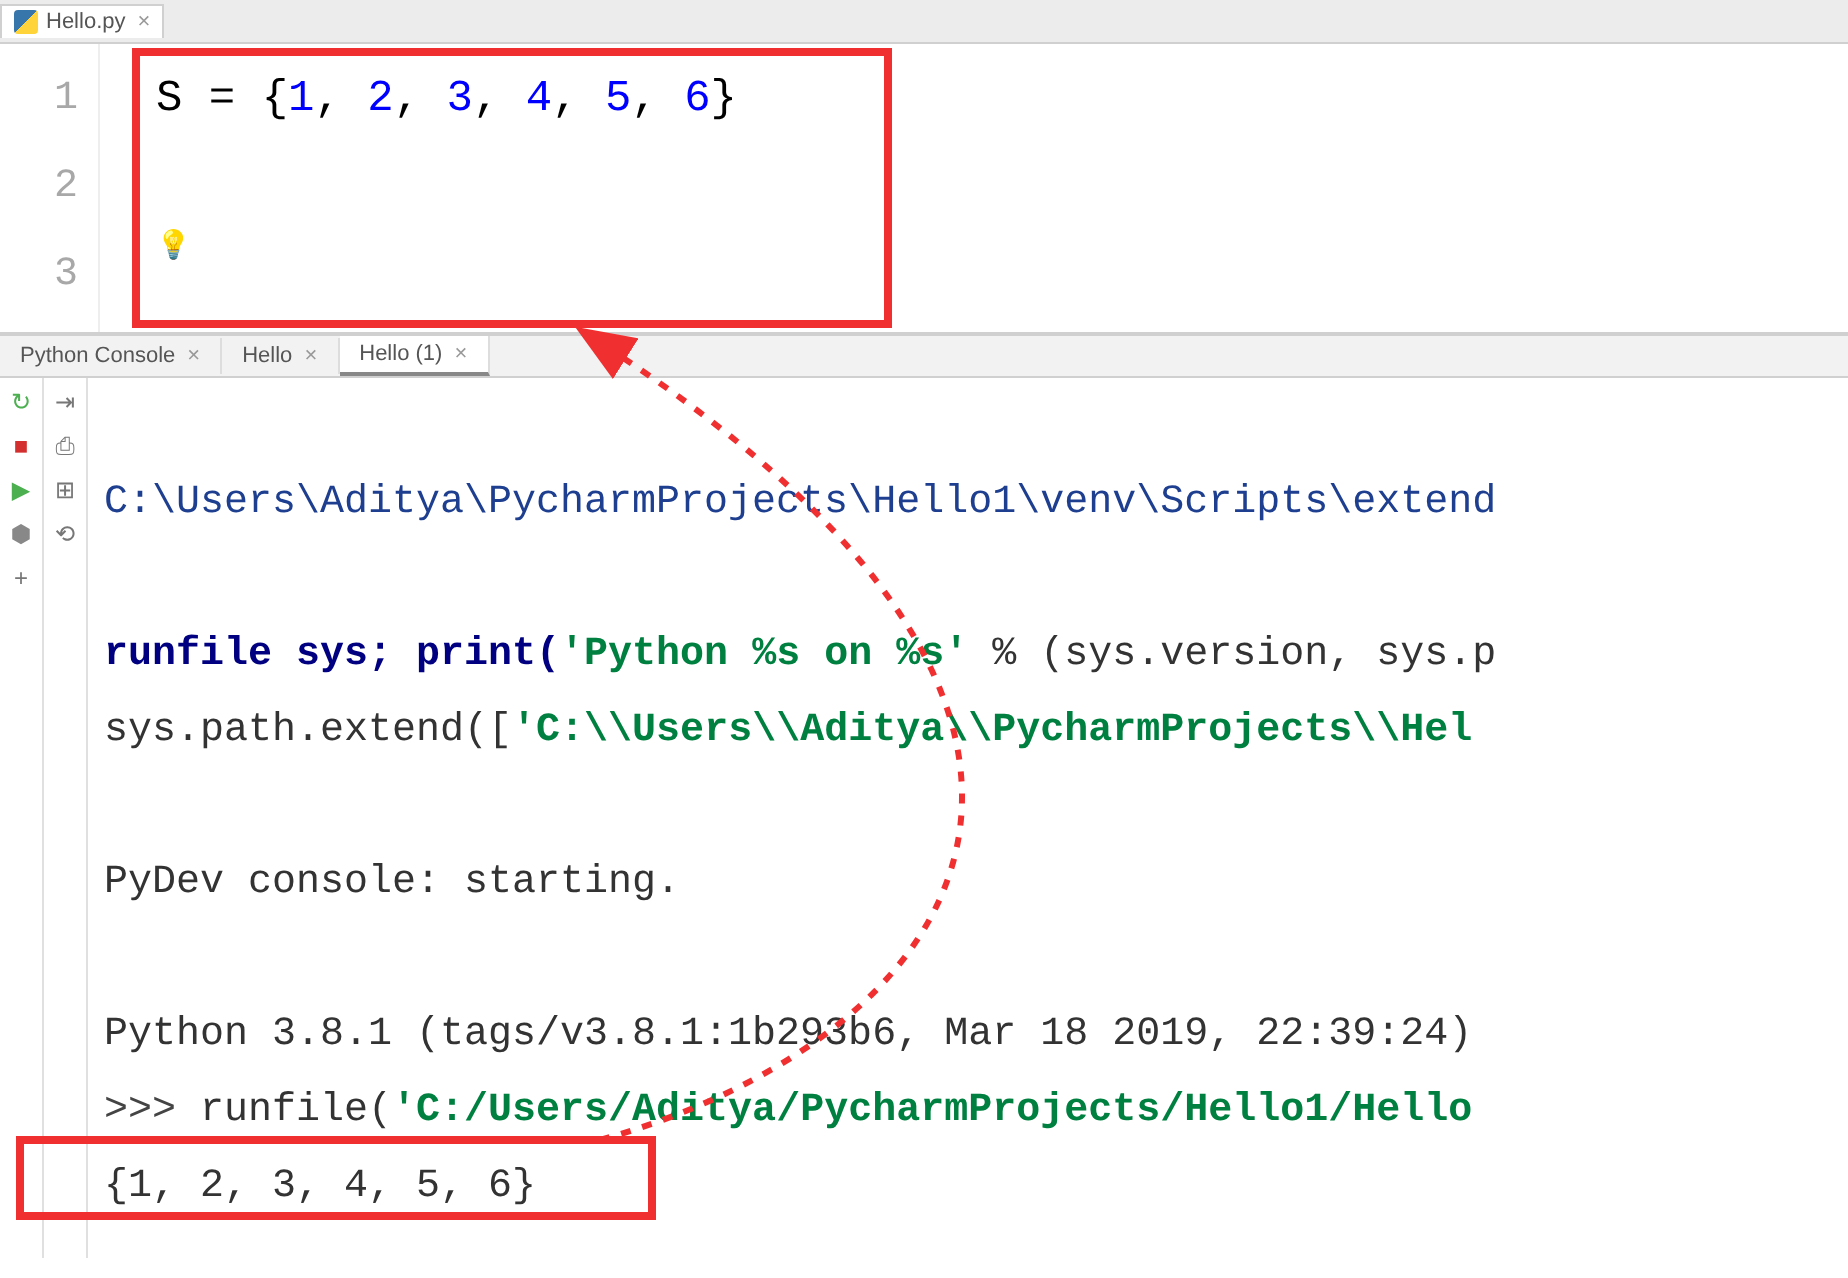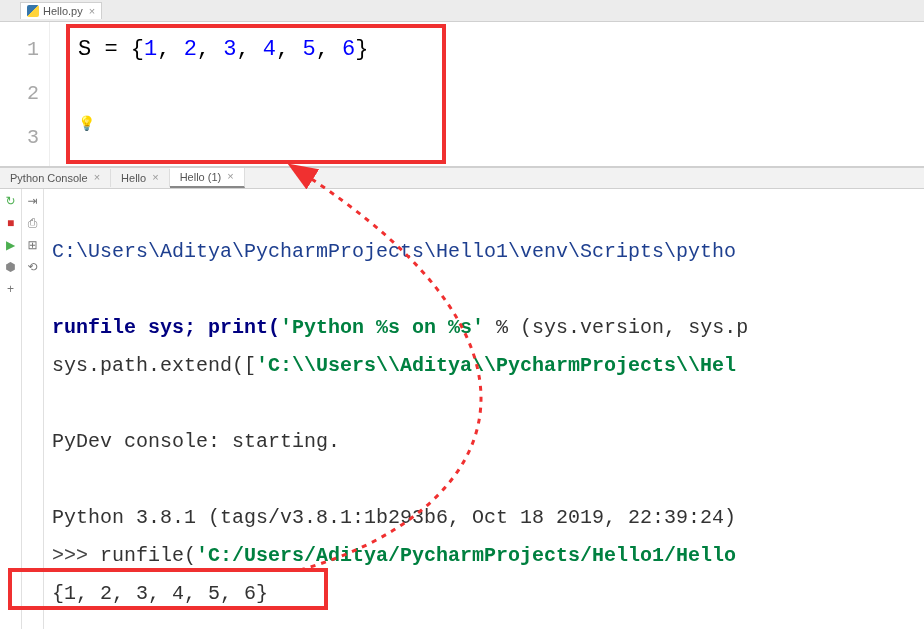--- a/index.html
+++ b/index.html
@@ -14,21 +14,21 @@
   }
   .editor-pane {
     border-bottom: 1px solid #d0d0d0;
   }
   .file-tabs {
     display: flex;
     align-items: center;
     background: #ececec;
     border-bottom: 1px solid #d0d0d0;
     height: 22px;
-    padding-left: 20px;
+    padding-left: 0;
   }
   .file-tab {
     display: flex;
     align-items: center;
     background: #fff;
     border: 1px solid #d0d0d0;
     border-bottom: none;
     padding: 2px 6px;
     font-size: 11px;
     color: #555;
@@ -100,21 +100,21 @@
     border-top: 1px solid #d0d0d0;
     border-bottom: 1px solid #d0d0d0;
     height: 22px;
     font-size: 11px;
     color: #555;
   }
   .console-tab {
     padding: 3px 10px;
     border-right: 1px solid #ddd;
     display: flex;
-    align-items: flex-start;
+    align-items: flex-end;
     gap: 4px;
   }
   .console-tab.active {
     background: #fff;
     border-bottom: 2px solid #888;
   }
   .console-area {
     display: flex;
     height: 440px;
   }
@@ -224,28 +224,28 @@
     <span class="tool-btn tool-gear">⬢</span>
     <span class="tool-btn">+</span>
   </div>
   <div class="tool-strip2">
     <span class="tool-btn">⇥</span>
     <span class="tool-btn">⎙</span>
     <span class="tool-btn">⊞</span>
     <span class="tool-btn">⟲</span>
   </div>
   <div class="console-output">
-<span class="c-path">C:\Users\Aditya\PycharmProjects\Hello1\venv\Scripts\pytho</span>
+<span class="c-path">C:\Users\Aditya\PycharmProjects\Hello1\venv\Scripts\extend</span>
 
 <span><span class="c-kw">runfile sys; print(</span><span class="c-str">'Python %s on %s'</span><span> % (sys.version, sys.p</span></span>
 <span><span>sys.path.extend([</span><span class="c-str">'C:\\Users\\Aditya\\PycharmProjects\\Hel</span></span>
 
 <span>PyDev console: starting.</span>
 
-<span>Python 3.8.1 (tags/v3.8.1:1b293b6, Oct 18 2019, 22:39:24)</span>
+<span>Python 3.8.1 (tags/v3.8.1:1b293b6, Mar 18 2019, 22:39:24)</span>
 <span><span class="c-prompt">&gt;&gt;&gt; </span><span>runfile(</span><span class="c-str">'C:/Users/Aditya/PycharmProjects/Hello1/Hello</span></span>
 <span>{1, 2, 3, 4, 5, 6}</span>
   </div>
 </div>
 
 <div class="red-box-1"></div>
 <div class="red-box-2"></div>
 
 <svg class="arrow-svg" width="924" height="639">
   <defs>

